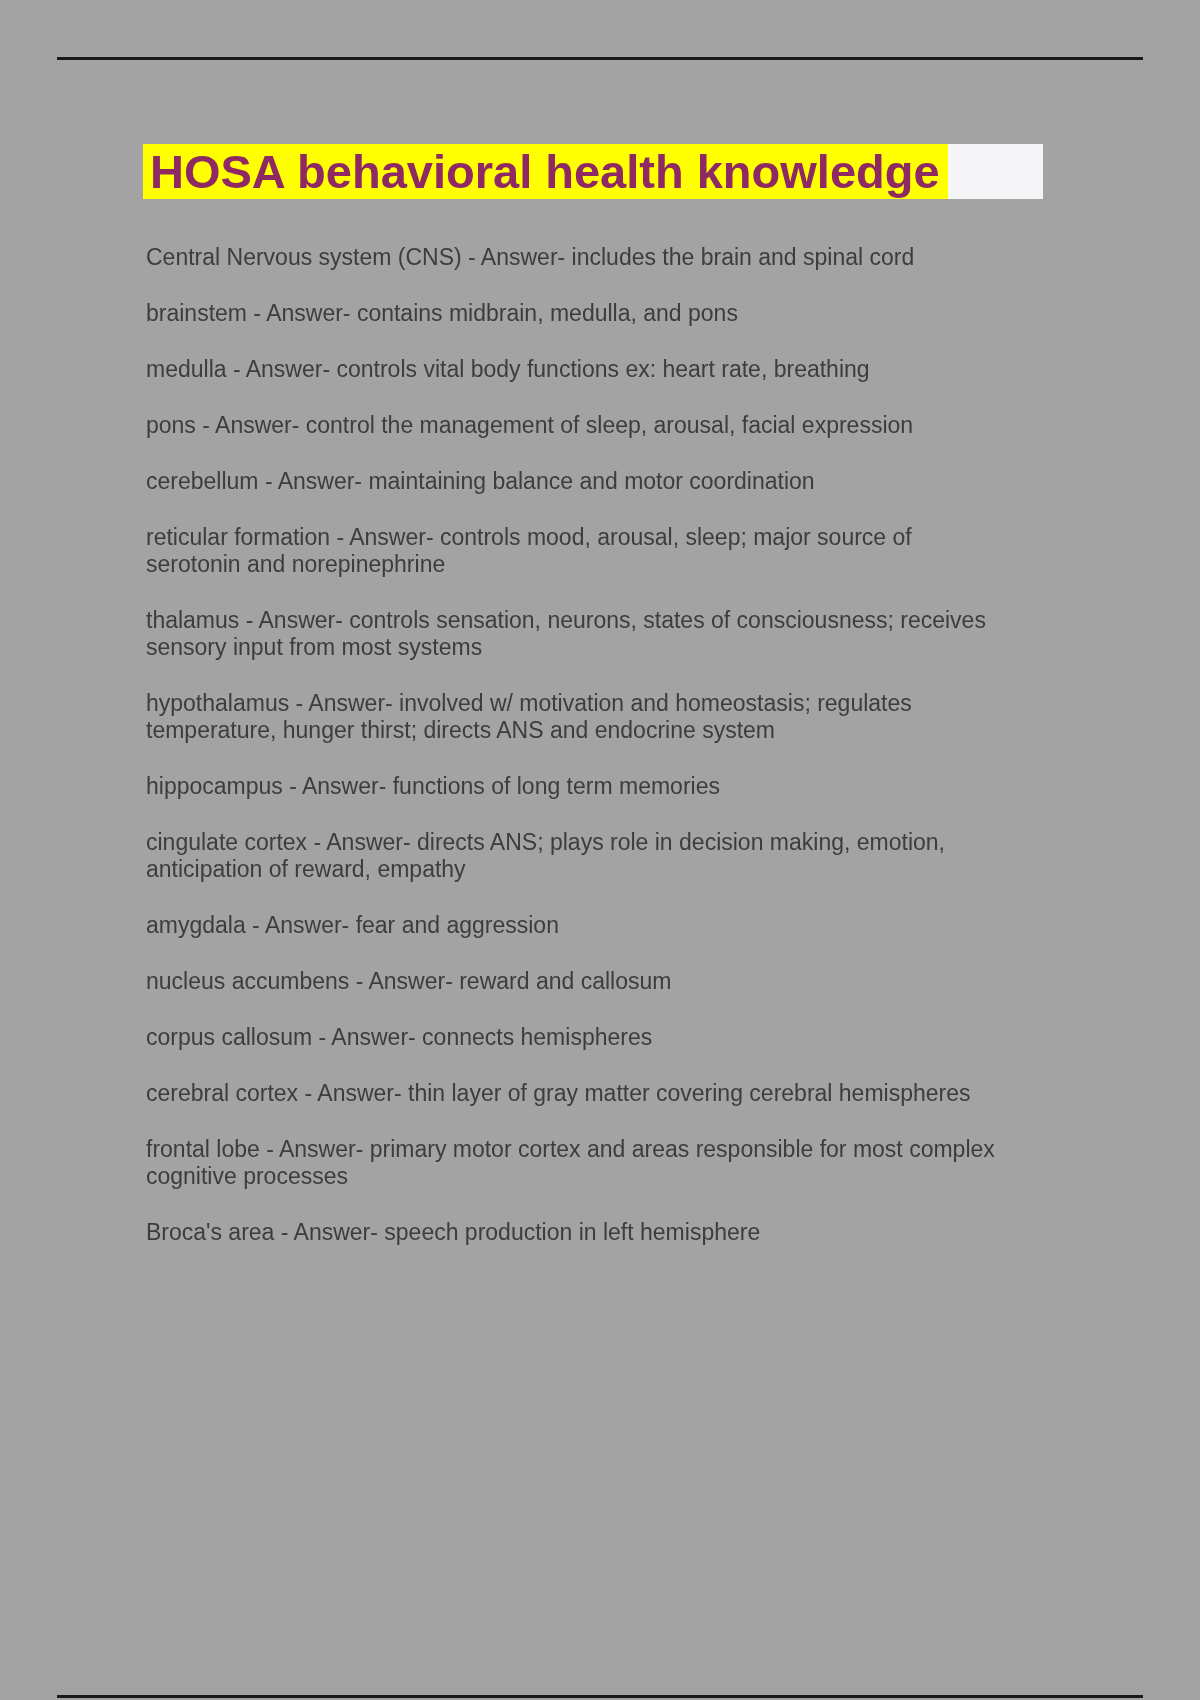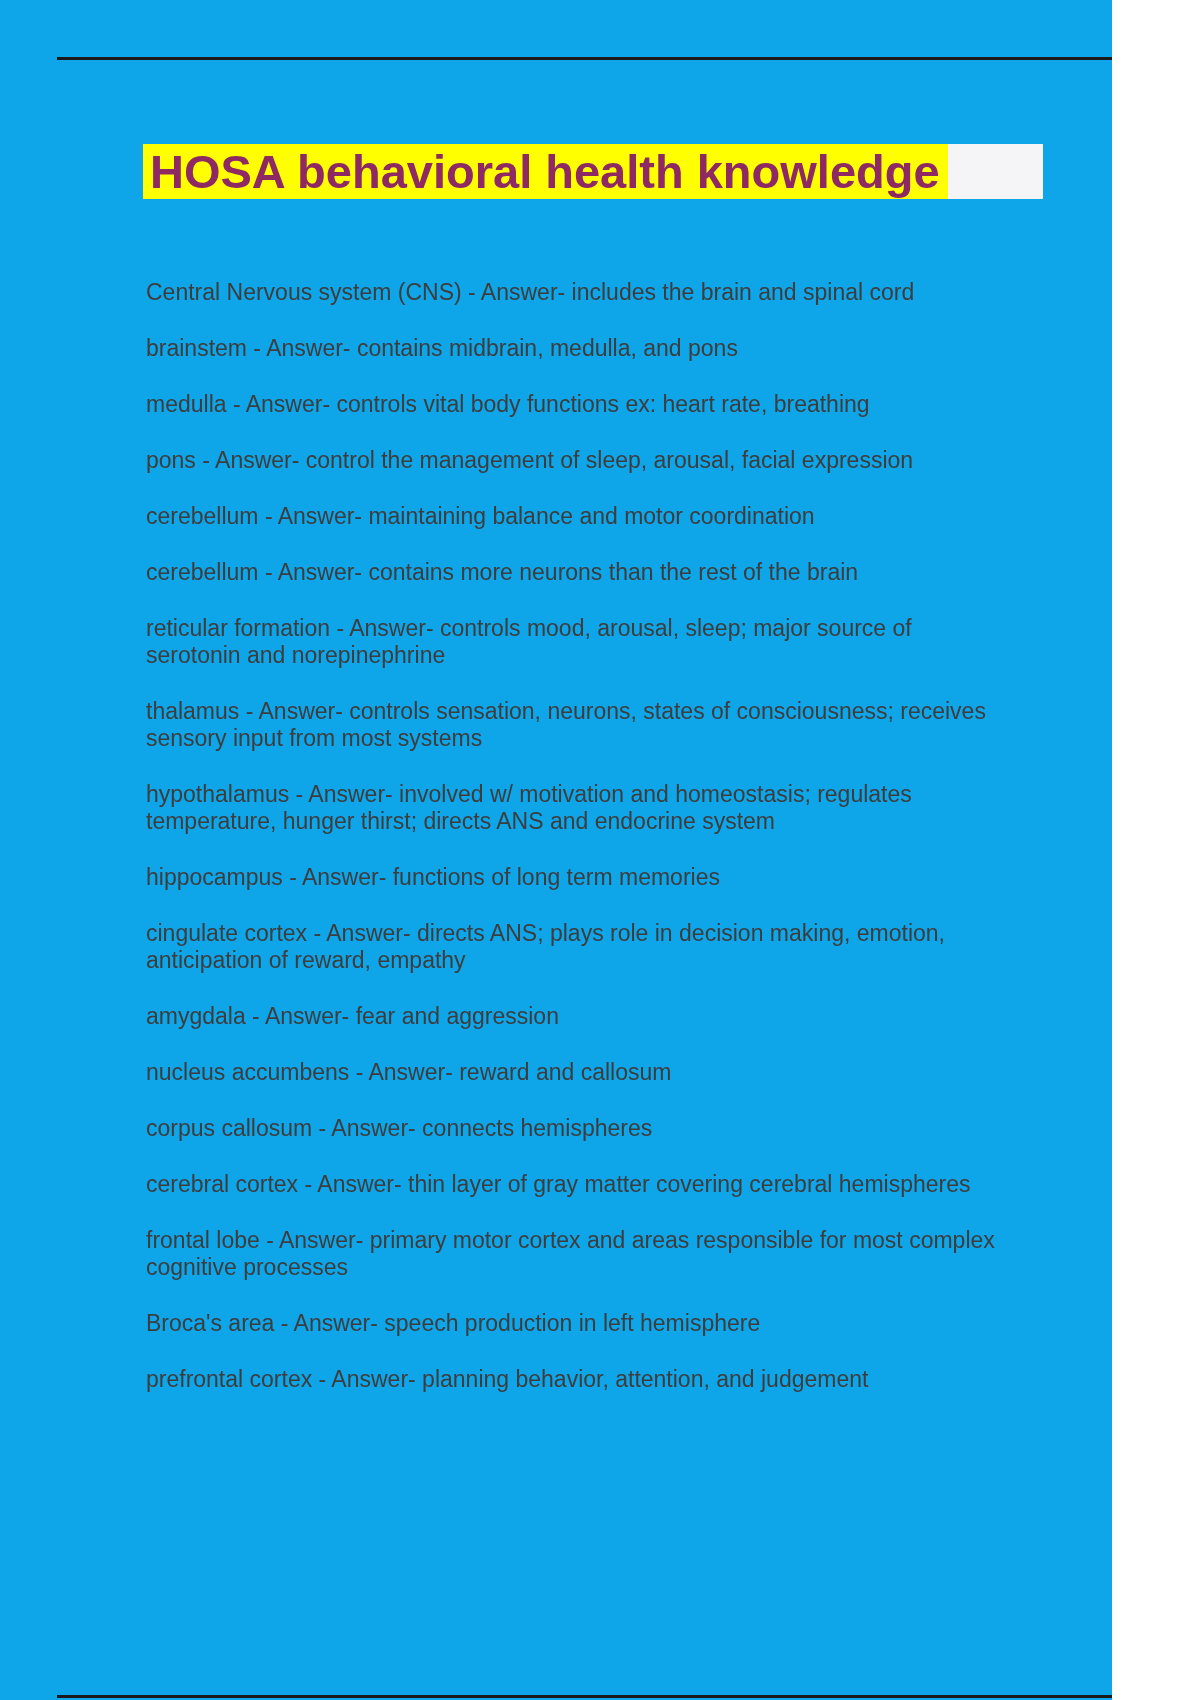--- a/index.html
+++ b/index.html
@@ -2,23 +2,23 @@
 <html><head>
 <meta charset="utf-8">
 <style>
   html, body {
     margin: 0;
     padding: 0;
     background: #ffffff;
   }
   .page {
     position: relative;
-    width: 1112px;
+    width: 1200px;
     height: 1700px;
-    background: #0ea5e9;
+    background: #a3a3a3;
     overflow: hidden;
     font-family: "Liberation Sans", sans-serif;
   }
   .rule {
     position: absolute;
     left: 57px;
     width: 1086px;
     height: 3px;
     background: var(--rule-color, #1a1a1a);
   }
@@ -52,21 +52,20 @@
   }
 
   .cards {
     position: absolute;
     left: 146px;
     top: 244px;
     width: 858px;
     color: var(--body-text-color, #3d3d3d);
     font-size: 23px;
     line-height: 27px;
-    margin-top: 35px;
   }
   .cards p {
     margin: 0 0 29px 0;
     padding: 0;
   }
 </style>
 </head>
 <body>
 
 <div class="page" style="--title-color: #8e2963; --highlight-color: #ffff00; --trailing-box-color: #f5f5f8; --body-text-color: #3d3d3d; --rule-color: #1a1a1a;">
@@ -75,29 +74,27 @@
   <div class="title-row">
     <span class="title-highlight">HOSA behavioral health knowledge</span><span class="title-trailing-box"></span>
   </div>
 
   <div class="cards" id="cards">
       <p>Central Nervous system (CNS) - Answer- includes the brain and spinal cord</p>
       <p>brainstem - Answer- contains midbrain, medulla, and pons</p>
       <p>medulla - Answer- controls vital body functions ex: heart rate, breathing</p>
       <p>pons - Answer- control the management of sleep, arousal, facial expression</p>
       <p>cerebellum - Answer- maintaining balance and motor coordination</p>
-      <p>cerebellum - Answer- contains more neurons than the rest of the brain</p>
       <p>reticular formation - Answer- controls mood, arousal, sleep; major source of serotonin and norepinephrine</p>
       <p>thalamus - Answer- controls sensation, neurons, states of consciousness; receives sensory input from most systems</p>
       <p>hypothalamus - Answer- involved w/ motivation and homeostasis; regulates temperature, hunger thirst; directs ANS and endocrine system</p>
       <p>hippocampus - Answer- functions of long term memories</p>
       <p>cingulate cortex - Answer- directs ANS; plays role in decision making, emotion, anticipation of reward, empathy</p>
       <p>amygdala - Answer- fear and aggression</p>
       <p>nucleus accumbens - Answer- reward and callosum</p>
       <p>corpus callosum - Answer- connects hemispheres</p>
       <p>cerebral cortex - Answer- thin layer of gray matter covering cerebral hemispheres</p>
       <p>frontal lobe - Answer- primary motor cortex and areas responsible for most complex cognitive processes</p>
       <p>Broca's area - Answer- speech production in left hemisphere</p>
-      <p>prefrontal cortex - Answer- planning behavior, attention, and judgement</p>
     </div>
 
   <div class="rule bottom"></div>
 </div>
 
 </body></html>

